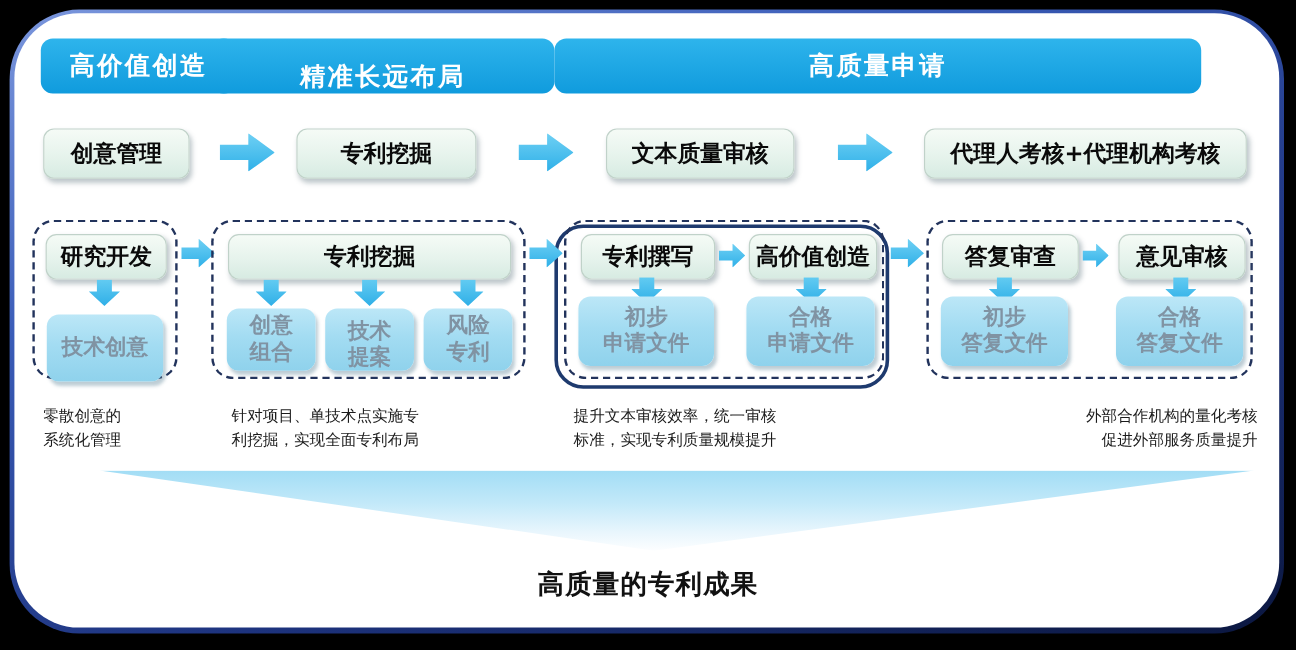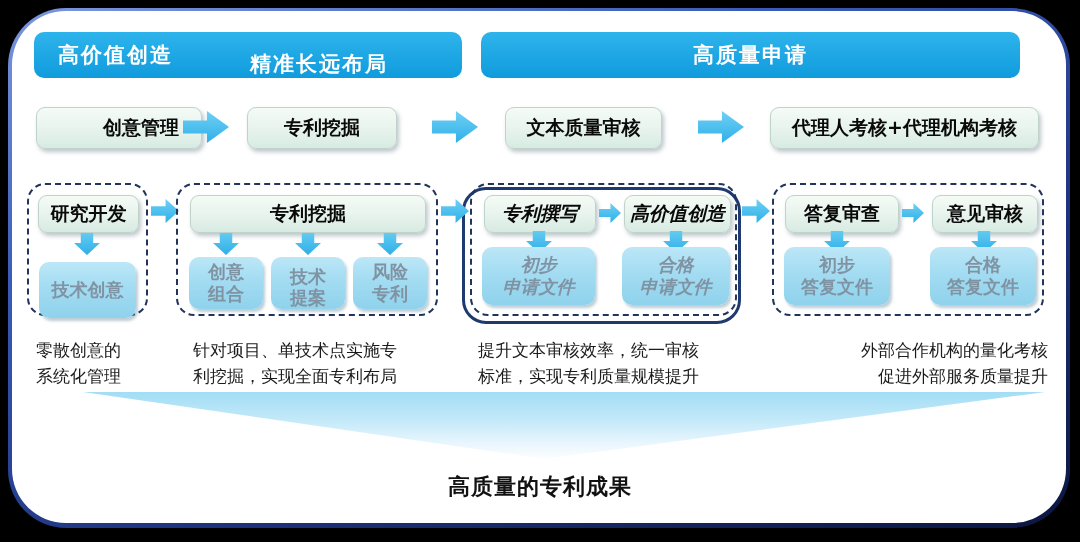--- a/index.html
+++ b/index.html
@@ -64,21 +64,21 @@
   .sub{
     position:absolute;border-radius:10px;
     background:linear-gradient(180deg,#bce7f7 0%,#a3dcf2 45%,#8fd2ec 100%);
     box-shadow:2px 3px 3px rgba(90,130,150,.4);
     display:flex;align-items:center;justify-content:center;
     text-align:center;color:#8093a3;font-size:18px;font-weight:600;
     line-height:1.2;white-space:pre-line;
   }
   
   .note{
-    position:absolute;top:338px;font-size:17px;color:#1b1b1b;
+    position:absolute;top:338px;font-size:13px;color:#1b1b1b;
     line-height:1.5;white-space:pre-line;
   }
   
   .funnel{
     position:absolute;left:83px;top:392px;width:962px;height:69px;
     background:linear-gradient(180deg,#a2ddf5 0%,#c3e9f9 40%,#e9f6fd 75%,#ffffff 100%);
     clip-path:polygon(0 0,100% 0,48% 97%);
   }
   .result{
     position:absolute;left:0;top:472px;width:1080px;text-align:center;
@@ -91,25 +91,25 @@
 <div class="frame">
   <div class="panel"></div>
 </div>
 
 <div class="bar" style="left:34px;width:163px;">
     <span>高价值创造</span>
   </div>
 <div class="bar" style="left:176px;width:286px;align-items:flex-end;">
     <span>精准长远布局</span>
   </div>
-<div class="bar" style="left:481px;width:539px;">
+<div class="bar" style="left:462px;width:539px;">
     <span>高质量申请</span>
   </div>
 
-<div class="palebox flowbox" style="left:36px;width:120px;padding-left:44px;">
+<div class="palebox flowbox" style="left:36px;width:120px;">
     <span>创意管理</span>
   </div>
 <div class="rarrow big" style="left:183px;"></div>
 <div class="palebox flowbox" style="left:247px;width:148px;">
     <span>专利挖掘</span>
   </div>
 <div class="rarrow big" style="left:432px;"></div>
 <div class="palebox flowbox" style="left:505px;width:155px;">
     <span>文本质量审核</span>
   </div>
@@ -140,21 +140,21 @@
   <div class="sub" style="left:11px;top:72px;width:74px;height:52px;"><span>创意
 组合</span></div>
   <div class="sub" style="left:93px;top:72px;width:74px;height:52px;align-items:flex-end;"><span>技术
 提案</span></div>
   <div class="sub" style="left:175px;top:72px;width:74px;height:52px;"><span>风险
 专利</span></div>
 </div>
 
 <div class="rarrow mid" style="left:441px;"></div>
 
-<div class="group" style="left:470px;width:267px;font-style:italic;">
+<div class="group" style="left:470px;width:267px;">
   <div class="palebox ghead" style="left:12px;width:110px;">
       <span>专利撰写</span>
     </div>
   <div class="rarrow inner" style="left:127px;"></div>
   <div class="palebox ghead" style="left:152px;width:105px;">
       <span>高价值创造</span>
     </div>
   <div class="darrow" style="left:54px;top:46px;"></div>
   <div class="darrow" style="left:191px;top:46px;"></div>
   <div class="sub" style="left:10px;top:62px;width:113px;height:58px;"><span>初步

